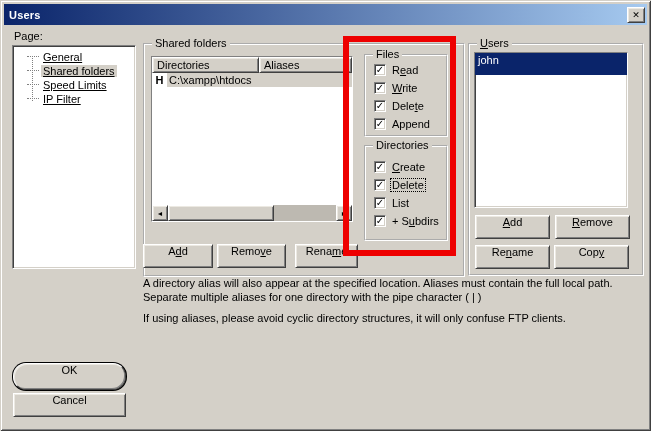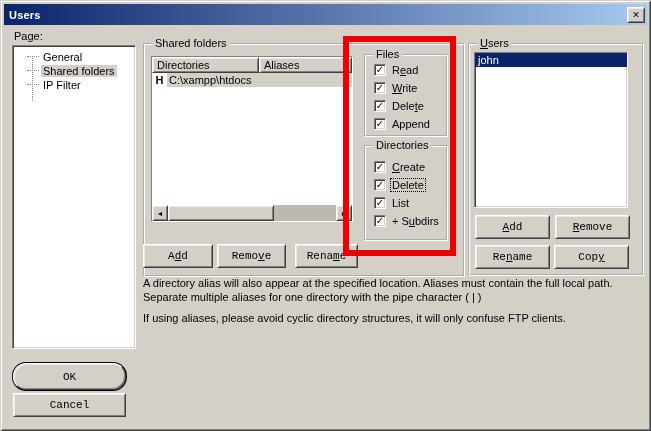--- a/index.html
+++ b/index.html
@@ -7,28 +7,28 @@
   #frame{position:absolute;left:0;top:0;width:651px;height:431px;background:#d4d0c8;
     box-shadow:inset 1px 1px 0 #d4d0c8, inset -1px -1px 0 #404040, inset 2px 2px 0 #ffffff, inset -2px -2px 0 #808080;}
   .abs{position:absolute;}
   
   #titlebar{left:4px;top:4px;width:643px;height:21px;background:linear-gradient(to right,#0a246a,#a6caf0);display:flex;align-items:center;}
   #title-text{color:#fff;font-weight:bold;padding-left:5px;letter-spacing:0.2px;}
   #close-btn{left:627px;top:7px;width:16px;height:14px;background:#d4d0c8;border:1px solid;border-color:#fff #404040 #404040 #fff;box-shadow:inset 1px 1px 0 #ece9e2, inset -1px -1px 0 #808080;display:flex;align-items:center;justify-content:center;font-size:9px;font-weight:bold;line-height:1;}
   
   .raised{background:#d4d0c8;border:1px solid;border-color:#ffffff #404040 #404040 #ffffff;box-shadow:inset 1px 1px 0 #ece9e2, inset -1px -1px 0 #808080;}
   .sunken{background:#ffffff;border:1px solid;border-color:#808080 #ffffff #ffffff #808080;box-shadow:inset 1px 1px 0 #404040, inset -1px -1px 0 #d4d0c8;}
-  .btn{display:flex;align-items:center;justify-content:center;cursor:default;font-family:Liberation Mono, monospace;}
+  .btn{display:flex;justify-content:center;cursor:default;}
   .btn-default{box-shadow:0 0 0 1px #000, inset 1px 1px 0 #ece9e2, inset -1px -1px 0 #808080;}
   .groupbox{border:2px groove #ffffff;}
   .group-label{position:absolute;top:-8px;left:7px;background:#d4d0c8;padding:0 3px;line-height:13px;}
   .key{text-decoration:underline;}
   
   #page-label{left:14px;top:30px;}
-  #page-list{left:12px;top:45px;width:124px;height:304px;padding-top:4px;box-sizing:border-box;}
+  #page-list{left:12px;top:45px;width:124px;height:224px;padding-top:4px;box-sizing:border-box;text-decoration:underline;}
   .tree-item{position:relative;height:14px;display:flex;align-items:center;padding-left:14px;}
   .tree-dots{width:12px;height:1px;border-top:1px dotted #808080;margin-right:2px;}
   .tree-vline{position:absolute;left:19px;top:10px;height:45px;width:1px;border-left:1px dotted #808080;}
   .tree-item .lbl{padding:0 2px;white-space:nowrap;}
   .tree-item.selected .lbl{background:#d4d0c8;}
   
   #sf-group{left:143px;top:43px;width:318px;height:230px;}
   #dir-list{left:151px;top:56px;width:202px;height:166px;display:flex;flex-direction:column;box-sizing:border-box;}
   #dir-header{display:flex;height:16px;flex:0 0 16px;}
   .hdr-cell{box-sizing:border-box;height:16px;display:flex;align-items:center;padding-left:4px;}
@@ -52,21 +52,21 @@
   #dirs-group{left:364px;top:145px;width:80px;height:92px;}
   .cb-row{position:absolute;left:8px;display:flex;align-items:center;height:14px;}
   .checkbox{width:12px;height:12px;box-sizing:border-box;background:#fff;border:1px solid;border-color:#808080 #ffffff #ffffff #808080;box-shadow:inset 1px 1px 0 #404040, inset -1px -1px 0 #d4d0c8;display:flex;align-items:center;justify-content:center;font-size:10px;font-weight:bold;line-height:1;}
   .cb-label{margin-left:5px;white-space:nowrap;padding:0 1px;}
   .cb-label.focused{outline:1px dotted #000;}
   
   #annotation-rect{left:343px;top:36px;width:101px;height:208px;border:6px solid #ee0000;z-index:50;pointer-events:none;}
   
   #users-group{left:468px;top:43px;width:172px;height:229px;}
   #users-list{left:474px;top:52px;width:154px;height:156px;box-sizing:border-box;}
-  #user-row{height:14px;line-height:14px;background:#0a246a;color:#fff;padding-left:3px;}
+  #user-row{height:22px;line-height:14px;background:#0a246a;color:#fff;padding-left:3px;}
   .u-btn{width:73px;height:22px;}
   #u-add{left:475px;top:215px;}
   #u-remove{left:555px;top:215px;}
   #u-rename{left:475px;top:245px;}
   #u-copy{left:554px;top:245px;}
   
   #help-text{left:143px;top:276px;width:504px;line-height:14px;}
   #help-text p{margin:0;}
   #help-para2{margin-top:7px !important;}
   
@@ -91,20 +91,24 @@
     <div class="tree-item">
       <span class="tree-dots"></span>
       <span class="lbl">General</span>
     </div>
     <div class="tree-item selected">
       <span class="tree-dots"></span>
       <span class="lbl">Shared folders</span>
     </div>
     <div class="tree-item">
       <span class="tree-dots"></span>
+      <span class="lbl">Speed Limits</span>
+    </div>
+    <div class="tree-item">
+      <span class="tree-dots"></span>
       <span class="lbl">IP Filter</span>
     </div>
   </div>
 
   <div id="sf-group" class="abs groupbox">
     <span class="group-label">Shared folders</span>
   </div>
 
   <div id="dir-list" class="abs sunken">
     <div id="dir-header">

